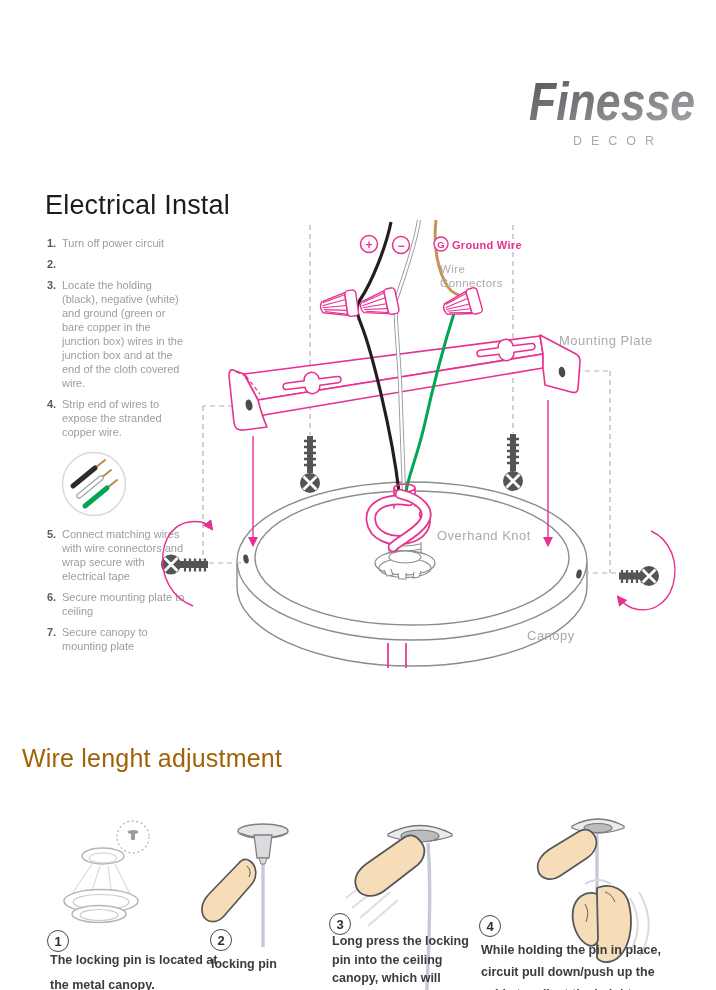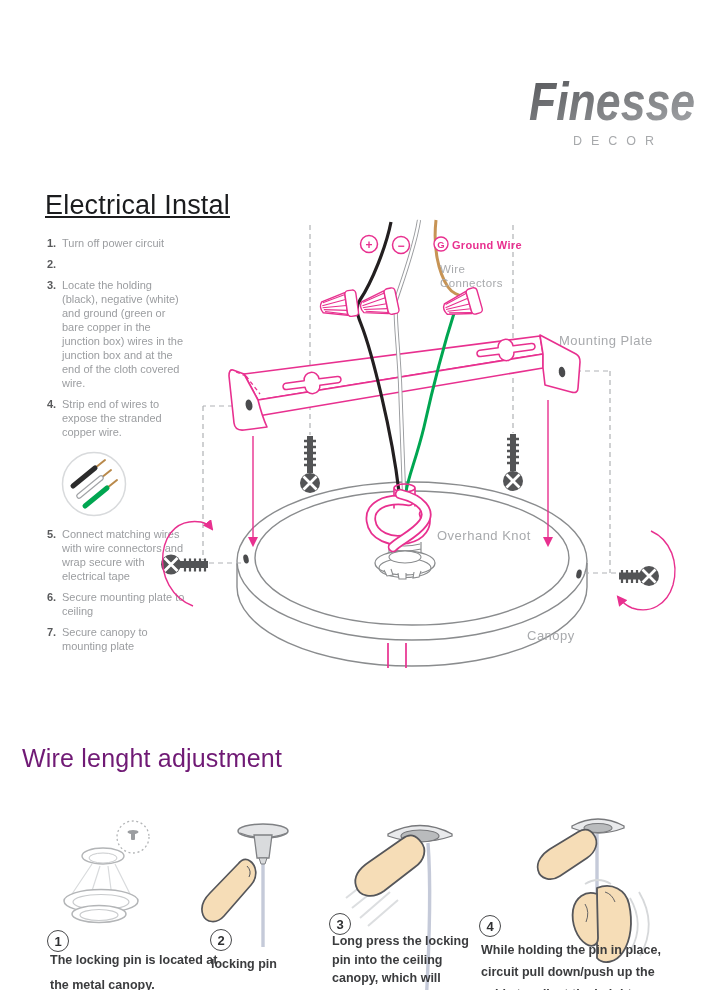--- a/index.html
+++ b/index.html
@@ -1,20 +1,20 @@
 <!DOCTYPE html>
 <html><head>
 <meta charset="utf-8">
 <style>
   html,body{margin:0;padding:0;background:#fff;}
   .page{position:relative;width:716px;height:990px;background:#fff;overflow:hidden;
         font-family:"Liberation Sans",sans-serif;margin-top:42px;}
   .abs{position:absolute;}
-  .h1{font-size:27px;color:#1b1c1e;letter-spacing:.2px;text-decoration:underline;}
-  .h2{font-size:25px;color:#701a75;letter-spacing:.2px;}
+  .h1{font-size:27px;color:#1b1c1e;letter-spacing:.2px;}
+  .h2{font-size:25px;color:#a16207;letter-spacing:.2px;}
   .instructions{width:142px;font-size:11px;line-height:14px;color:#9b9da0;}
   .instr-item{display:flex;margin-bottom:7px;}
   .instr-num{width:15px;flex:0 0 15px;font-weight:bold;color:#58595b;}
   .instr-text{flex:1;}
   .wire-circle{margin:5px 0 7px 14px;}
   .stepnum{width:20px;height:20px;border:1.7px solid #47484a;border-radius:50%;
            display:flex;align-items:center;justify-content:center;
            font-weight:bold;font-size:13px;color:#2f3032;background:#fff;}
   .steptext{font-size:12.5px;font-weight:bold;color:#3b3c3e;}
   .s1{line-height:25px;} .s2{line-height:25px;} .s3{line-height:18.5px;} .s4{line-height:22px;}

